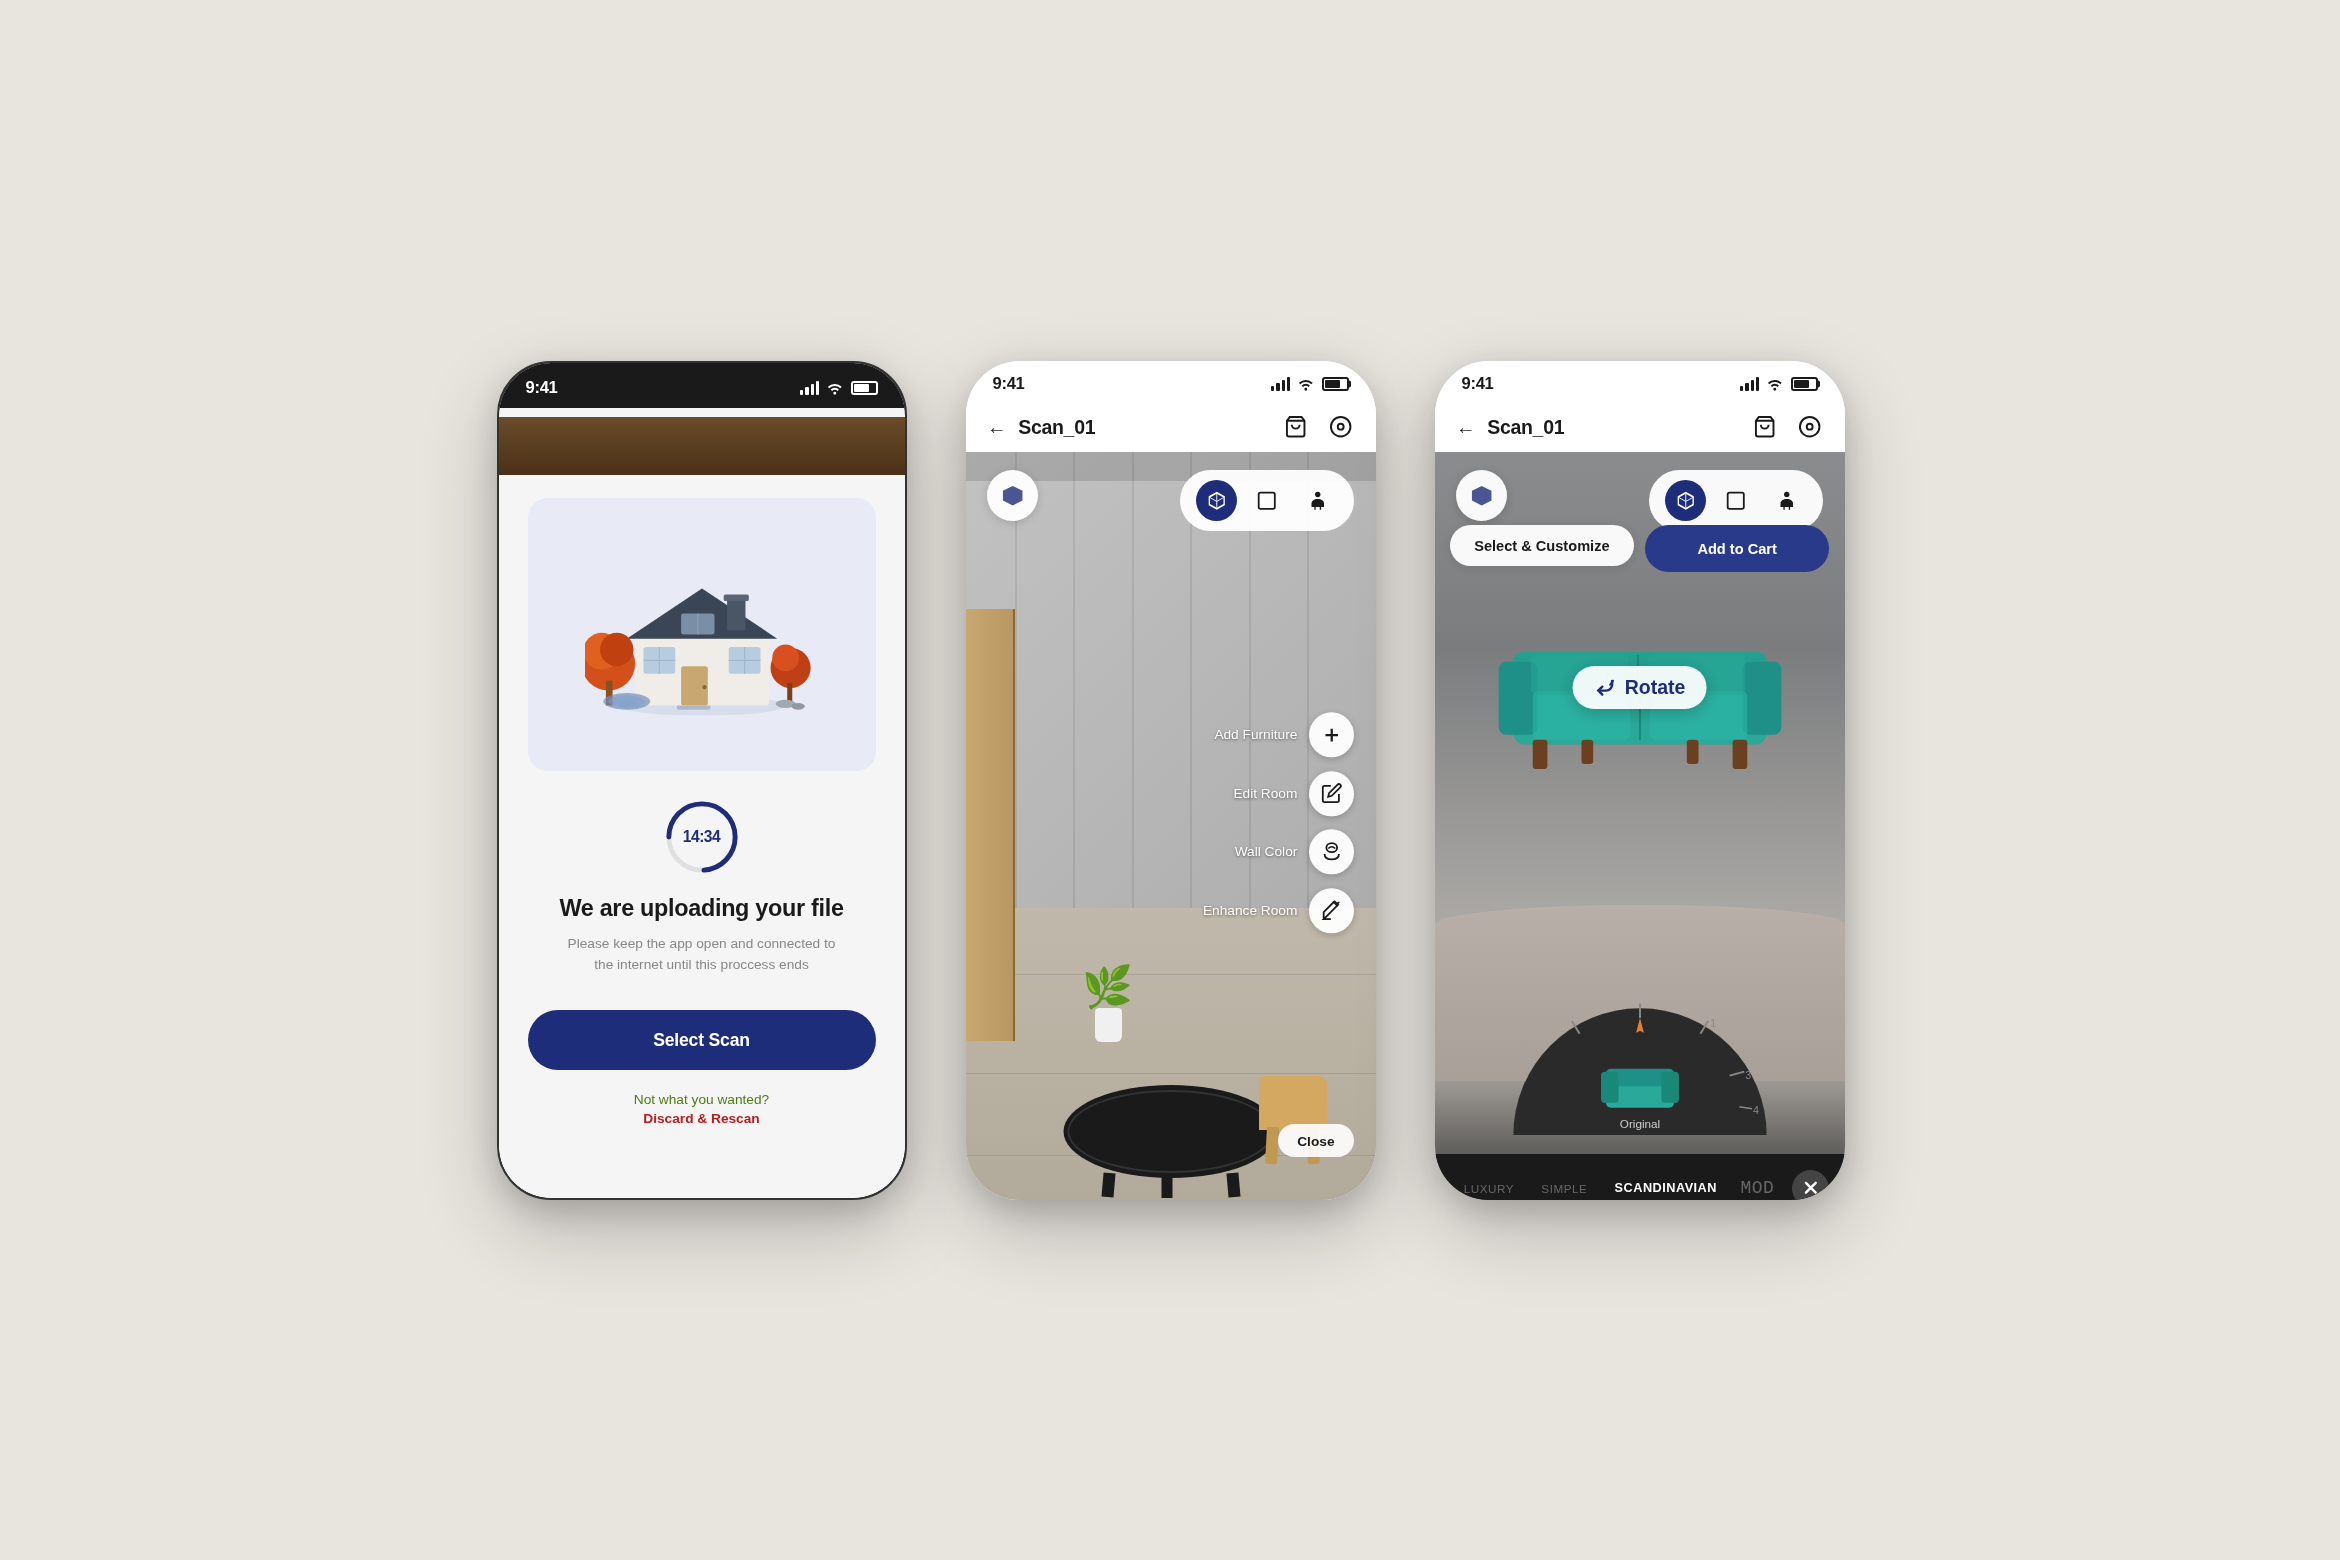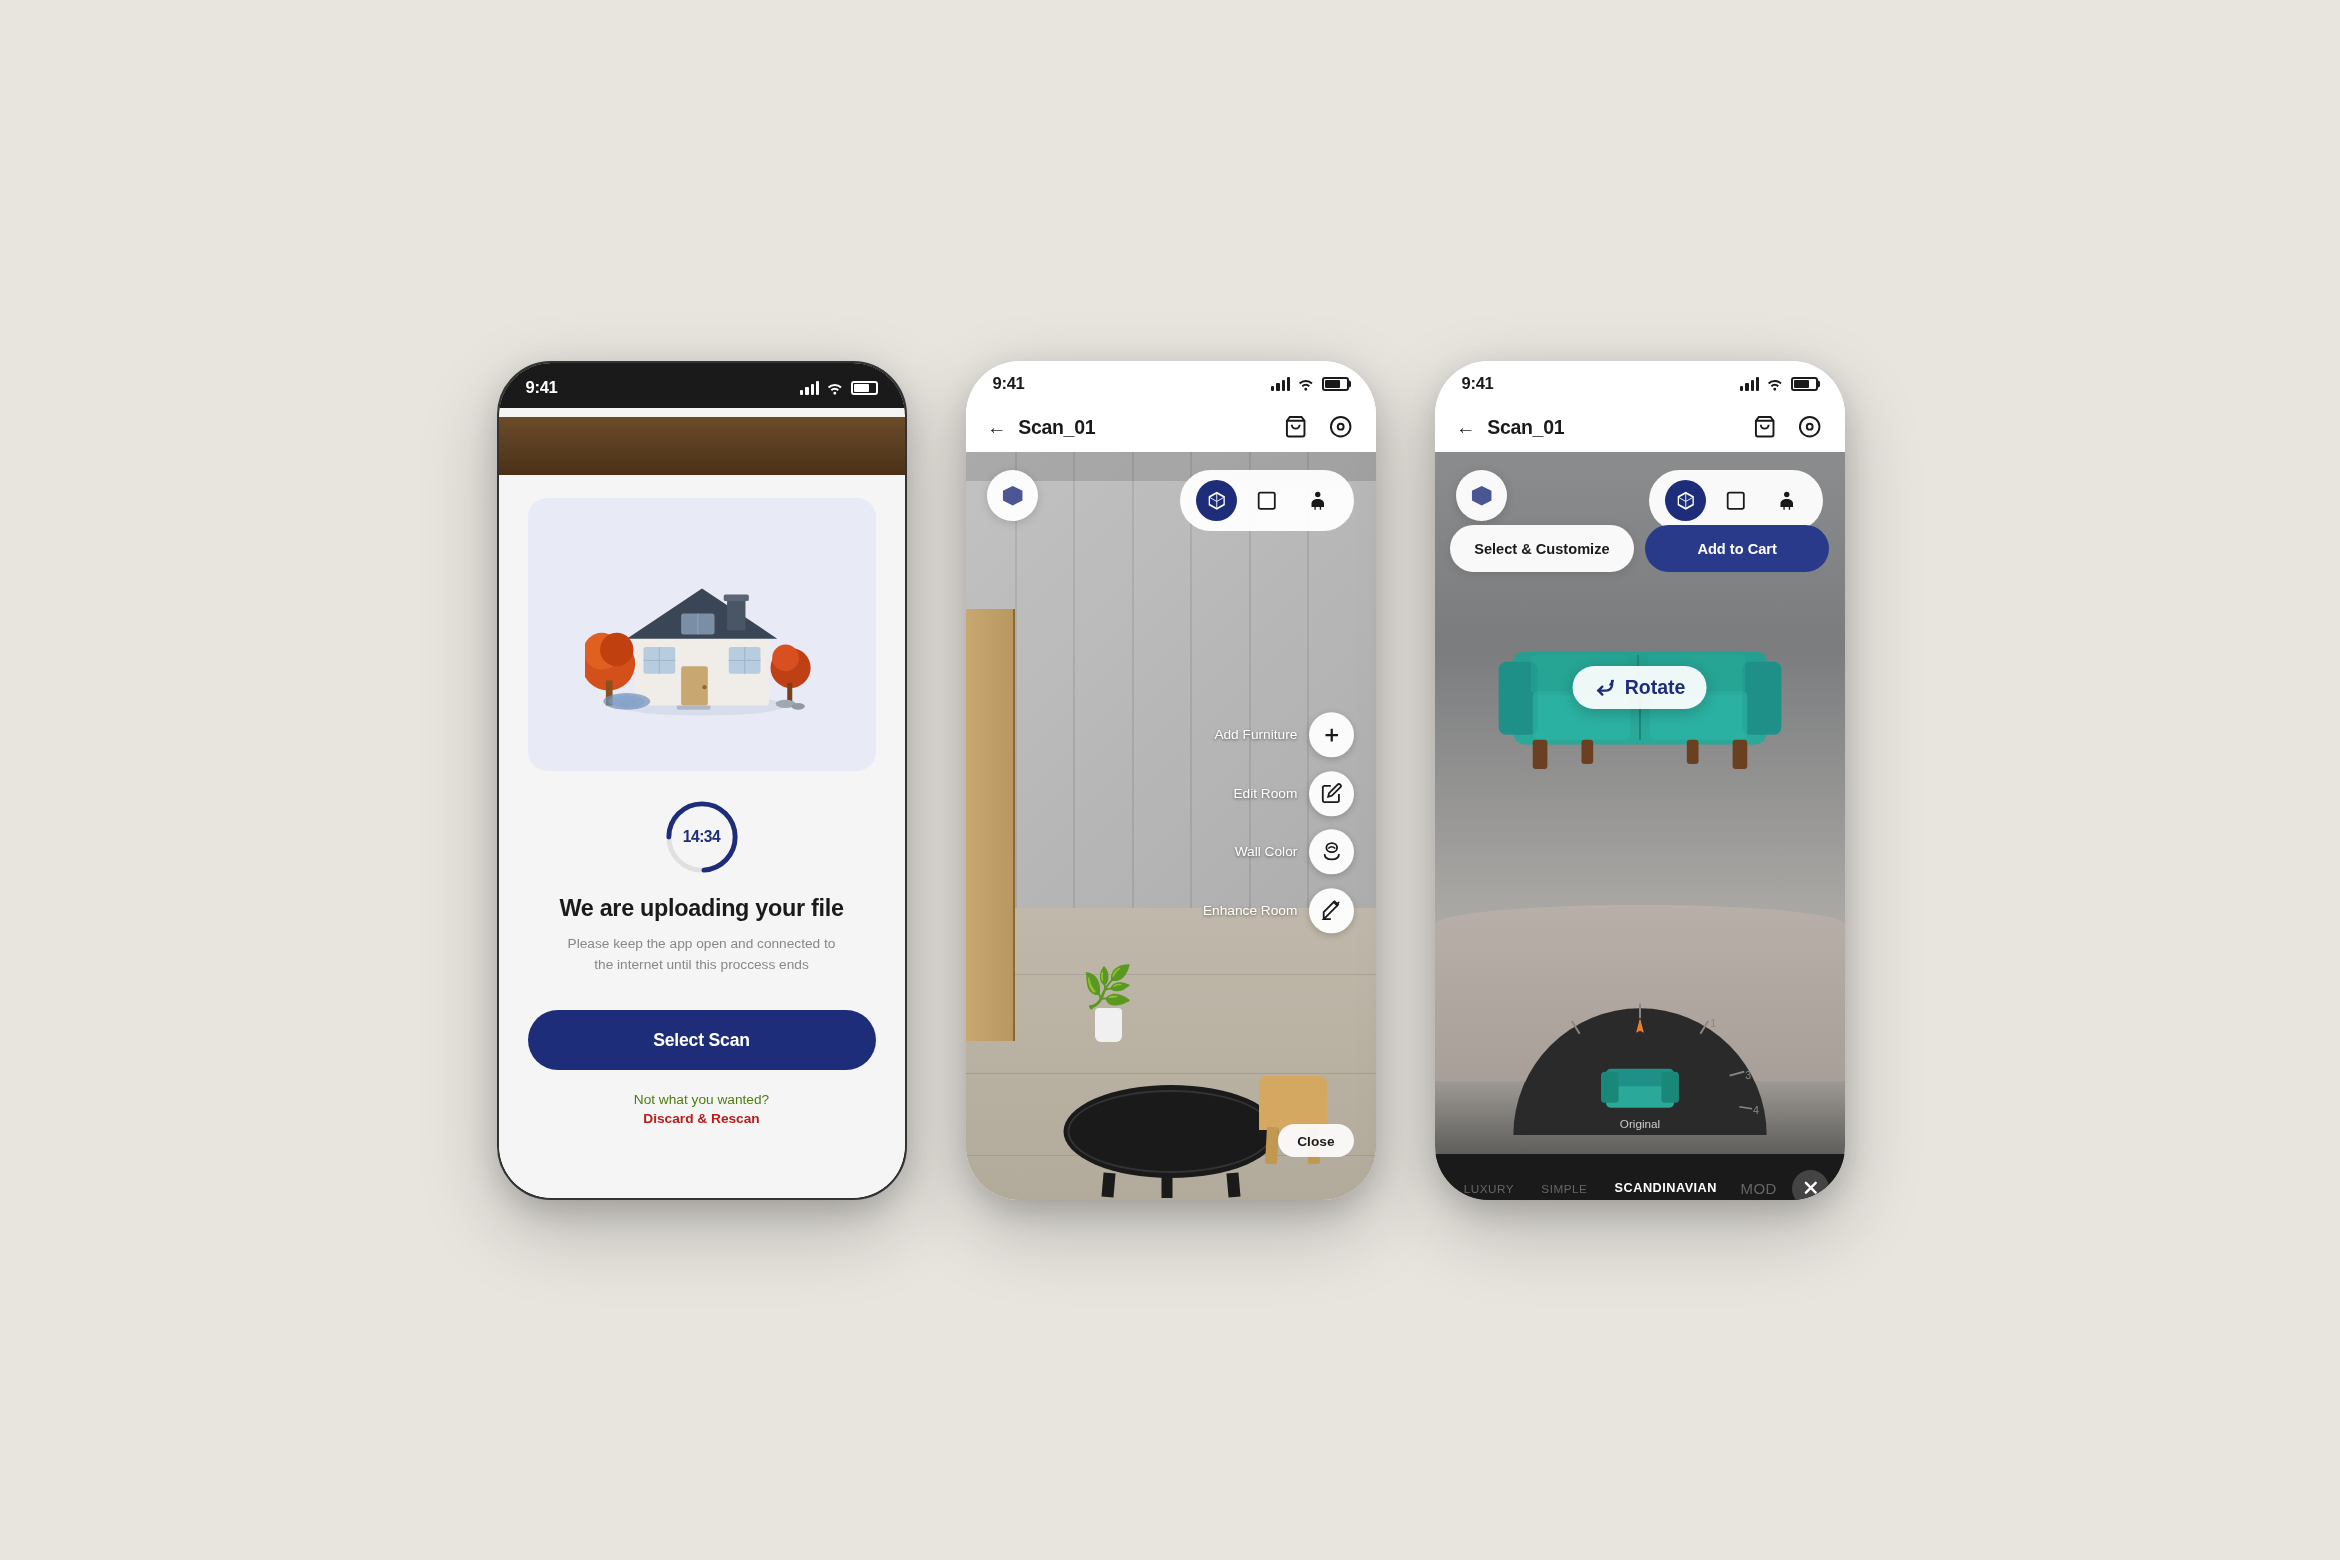--- a/index.html
+++ b/index.html
@@ -363,21 +363,21 @@
 
     
     .phone3-content {
       height: calc(100% - 54px);
       position: relative;
       overflow: hidden;
     }
 
     .select-btn {
       flex: 1;
-      height: 47px;
+      height: 41px;
       background: rgba(255,255,255,0.95);
       border-radius: 49px;
       display: flex;
       align-items: center;
       justify-content: center;
       cursor: pointer;
       box-shadow: 0 2px 9.8px rgba(0,0,0,0.1);
     }
 
     .select-btn-text {
@@ -821,21 +821,21 @@
 
           <text x="140" y="148" fill="#ccc" font-size="12" text-anchor="middle">Original</text>
         </svg>
       </div>
 
       <div style="position:absolute;bottom:0;left:0;right:0;height:83px;background:#1a1a1a;display:flex;align-items:center;z-index:20;padding:0 15.6px 15.6px;">
         <div style="display:flex;align-items:center;flex:1;gap:0;">
           <span style="font-size:11.7px;color:#666;font-weight:500;padding:0 13.7px;letter-spacing:0.5px;white-space:nowrap;cursor:pointer;">LUXURY</span>
           <span style="font-size:11.7px;color:#666;font-weight:500;padding:0 13.7px;letter-spacing:0.5px;white-space:nowrap;cursor:pointer;">SIMPLE</span>
           <span style="font-size:12.7px;color:#fff;font-weight:800;padding:0 13.7px;letter-spacing:0.5px;white-space:nowrap;cursor:pointer;">SCANDINAVIAN</span>
-          <span style="font-size:15px;color:#666;font-weight:500;padding:0 9.8px;letter-spacing:0.5px;white-space:nowrap;cursor:pointer;">MOD</span>
+          <span style="font-size:18px;color:#666;font-weight:500;padding:0 9.8px;letter-spacing:0.5px;white-space:nowrap;cursor:pointer;font-family:Liberation Mono, monospace;">MOD</span>
         </div>
         <div style="width:37px;height:37px;background:#444;border-radius:50%;display:flex;align-items:center;justify-content:center;cursor:pointer;flex-shrink:0;">
           <svg width="17.6" height="17.6" viewBox="0 0 18 18" fill="none">
             <line x1="4" y1="4" x2="14" y2="14" stroke="white" stroke-width="2.5" stroke-linecap="round"></line>
             <line x1="14" y1="4" x2="4" y2="14" stroke="white" stroke-width="2.5" stroke-linecap="round"></line>
           </svg>
         </div>
       </div>
 
     </div>

